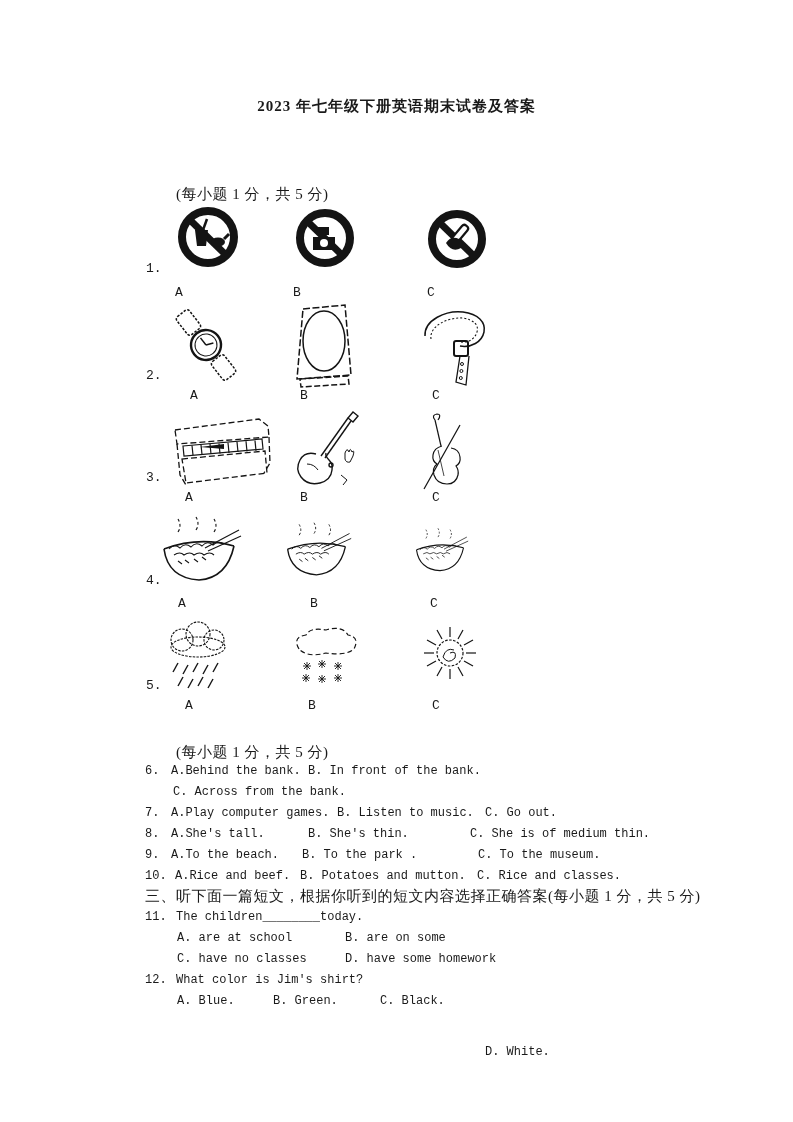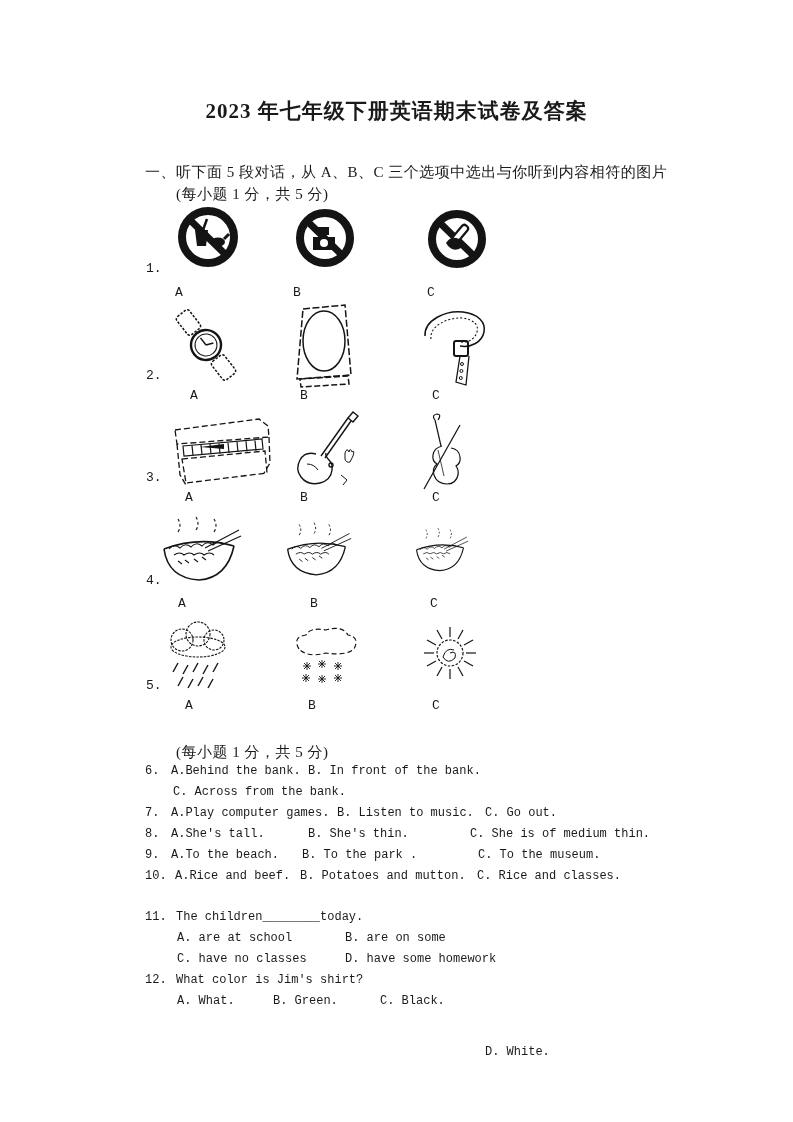--- a/index.html
+++ b/index.html
@@ -1,34 +1,33 @@
 <!DOCTYPE html>
 <html><head>
 <meta charset="utf-8">
 <style>
   html,body{margin:0;padding:0;background:#888;}
   .page{position:relative;width:793px;height:1122px;margin:0 auto;background:#ffffff;
         font-family:"Liberation Serif","DejaVu Serif",serif;color:#1a1a1a;overflow:hidden;}
   .abs{position:absolute;}
-  .title{top:97px;left:0;width:100%;text-align:center;font-size:21px;font-weight:700;letter-spacing:1px;}
+  .title{top:97px;left:0;width:100%;text-align:center;font-size:15px;font-weight:700;letter-spacing:1px;}
   .subtitle{top:137px;left:0;width:100%;text-align:center;font-size:15px;}
   .zh{font-size:15px;white-space:pre;letter-spacing:.5px;}
   .en{font-family:"Liberation Mono","DejaVu Sans Mono",monospace;font-size:12px;white-space:pre;}
   .qnum{font-family:"Liberation Mono","DejaVu Sans Mono",monospace;font-size:13px;}
   .letter{font-family:"Liberation Mono","DejaVu Sans Mono",monospace;font-size:13px;}
   svg.art{display:block;}
 </style>
 </head>
 <body>
 
 <div class="page">
 
   <div class="abs title">2023 年七年级下册英语期末试卷及答案</div>
 
-  <div class="abs zh" style="left:145px;top:163px">一、听下面 5 段对话，从 A、B、C 三个选项中选出与你听到内容相符的图片</div>
   <div class="abs zh" style="left:176px;top:185px">(每小题 1 分，共 5 分)</div>
 
   <span class="abs qnum" style="left:146px;top:261px">1.</span>
   <svg class="abs art" style="left:176px;top:204px" width="64" height="66" viewBox="0 0 64 66">
     <circle cx="32" cy="33" r="26" fill="none" stroke="#141414" stroke-width="8"></circle>
     <line x1="14" y1="16" x2="50" y2="51" stroke="#141414" stroke-width="7"></line>
     <path d="M19 26 h13 l-2 16 h-9 Z" fill="#141414"></path>
     <line x1="27" y1="26" x2="31" y2="15" stroke="#141414" stroke-width="2.5"></line>
     <ellipse cx="42" cy="38" rx="7" ry="4.5" fill="#141414"></ellipse>
     <line x1="48" y1="35" x2="53" y2="30" stroke="#141414" stroke-width="3"></line>
@@ -263,28 +262,29 @@
   <span class="abs en" style="left:145px;top:848px">9.</span>
   <span class="abs en" style="left:171px;top:848px">A.To the beach.</span>
   <span class="abs en" style="left:302px;top:848px">B. To the park .</span>
   <span class="abs en" style="left:478px;top:848px">C. To the museum.</span>
 
   <span class="abs en" style="left:145px;top:869px">10.</span>
   <span class="abs en" style="left:175px;top:869px">A.Rice and beef.</span>
   <span class="abs en" style="left:300px;top:869px">B. Potatoes and mutton.</span>
   <span class="abs en" style="left:477px;top:869px">C. Rice and classes.</span>
 
+  <div class="abs zh" style="left:145px;top:887px">三、听下面一篇短文，根据你听到的短文内容选择正确答案(每小题 1 分，共 5 分)</div>
 
   <span class="abs en" style="left:145px;top:910px">11.</span>
   <span class="abs en" style="left:176px;top:910px">The children________today.</span>
   <span class="abs en" style="left:177px;top:931px">A. are at school</span>
   <span class="abs en" style="left:345px;top:931px">B. are on some</span>
   <span class="abs en" style="left:177px;top:952px">C. have no classes</span>
   <span class="abs en" style="left:345px;top:952px">D. have some homework</span>
 
   <span class="abs en" style="left:145px;top:973px">12.</span>
   <span class="abs en" style="left:176px;top:973px">What color is Jim's shirt?</span>
-  <span class="abs en" style="left:177px;top:994px">A. What.</span>
+  <span class="abs en" style="left:177px;top:994px">A. Blue.</span>
   <span class="abs en" style="left:273px;top:994px">B. Green.</span>
   <span class="abs en" style="left:380px;top:994px">C. Black.</span>
   <span class="abs en" style="left:485px;top:1045px">D. White.</span>
 
 </div>
 
 </body></html>

